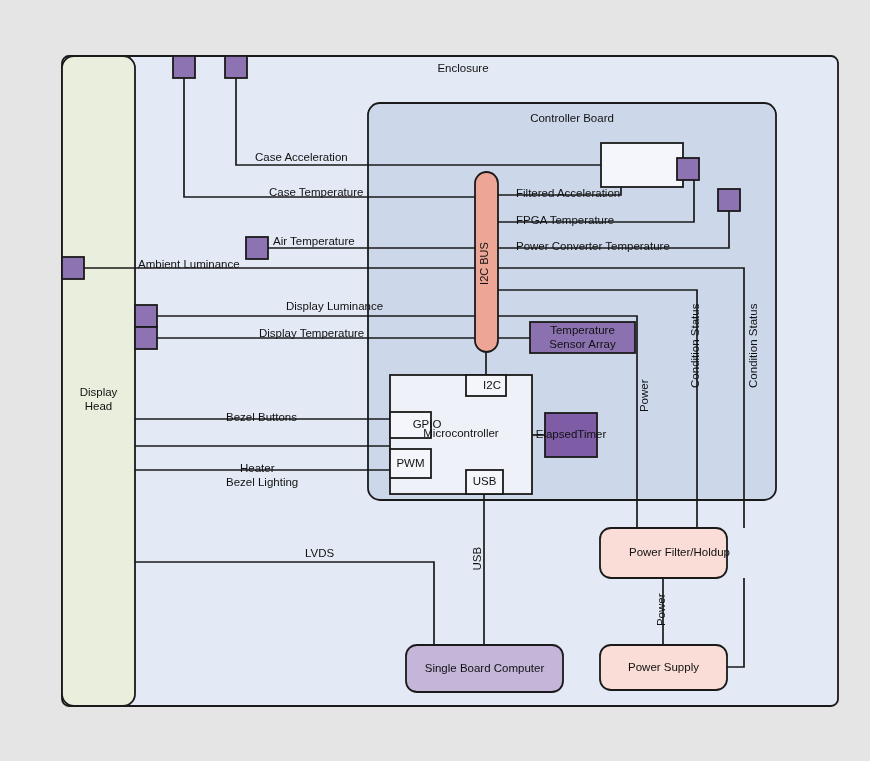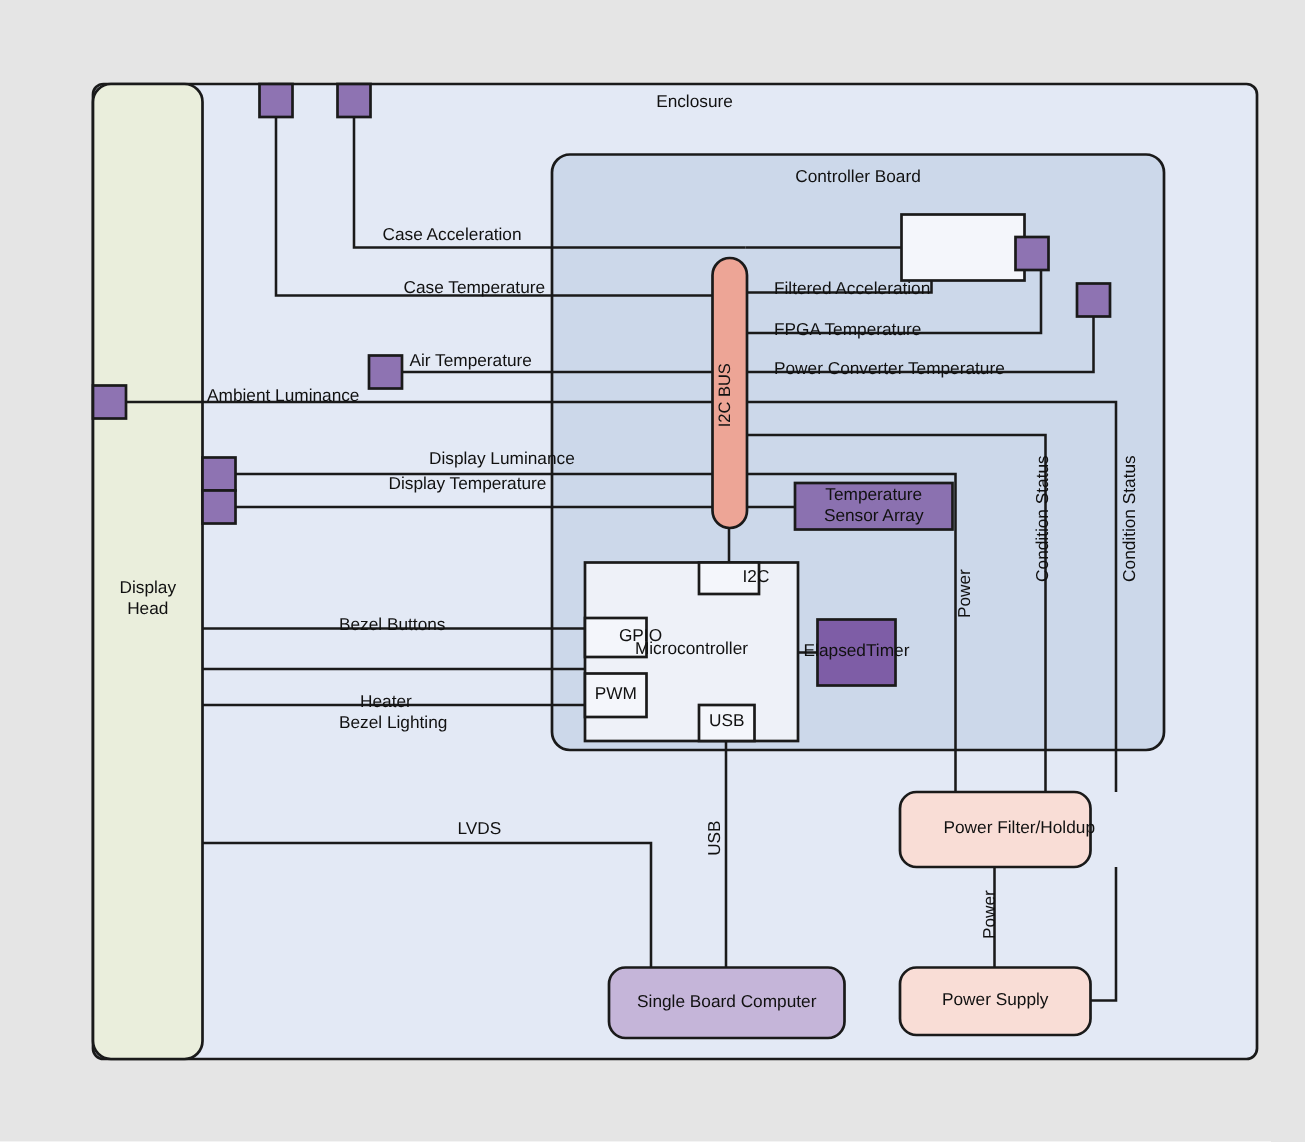--- a/index.html
+++ b/index.html
@@ -110,41 +110,41 @@
   <div class="boxlbl" style="left:62px;top:380px;width:73px;height:40px;flex-direction:column;">
     <span>Display</span>
     <span>Head</span>
   </div>
 
   <div class="lbl" style="left:255px;top:152px;">Case Acceleration</div>
   <div class="lbl" style="left:269px;top:187px;">Case Temperature</div>
   <div class="lbl" style="left:273px;top:236px;">Air Temperature</div>
   <div class="lbl" style="left:138px;top:259px;">Ambient Luminance</div>
   <div class="lbl" style="left:266px;top:301px;padding-left:20px;">Display Luminance</div>
-  <div class="lbl" style="left:259px;top:318px;">Display Temperature</div>
+  <div class="lbl" style="left:259px;top:328px;">Display Temperature</div>
 
   <div class="lbl" style="left:516px;top:188px;">Filtered Acceleration</div>
   <div class="lbl" style="left:516px;top:215px;">FPGA Temperature</div>
   <div class="lbl" style="left:516px;top:241px;">Power Converter Temperature</div>
 
   <div class="lbl" style="left:226px;top:412px;">Bezel Buttons</div>
   <div class="lbl" style="left:226px;top:439px;margin-top:38px;">Bezel Lighting</div>
   <div class="lbl" style="left:240px;top:463px;">Heater</div>
   <div class="lbl" style="left:305px;top:548px;">LVDS</div>
 
   <div class="lbl vert" style="left:466px;top:553px;transform:rotate(-90deg);">USB</div>
   <div class="lbl vert" style="left:628px;top:390px;transform:rotate(-90deg);">Power</div>
   <div class="lbl vert" style="left:645px;top:604px;transform:rotate(-90deg);">Power</div>
   <div class="lbl vert" style="left:654px;top:340px;transform:rotate(-90deg);">Condition Status</div>
   <div class="lbl vert" style="left:712px;top:340px;transform:rotate(-90deg);">Condition Status</div>
 
   <div class="lbl vert" style="left:463px;top:258px;transform:rotate(-90deg);font-size:11px;">I2C BUS</div>
 
   <div class="boxlbl" style="left:390px;top:422px;width:142px;height:24px;">Microcontroller</div>
-  <div class="boxlbl" style="left:484px;top:375px;width:40px;height:21px;">I2C</div>
+  <div class="boxlbl" style="left:472px;top:375px;width:40px;height:21px;">I2C</div>
   <div class="boxlbl" style="left:368px;top:412px;width:22px;height:26px;padding-left:48px;">GPIO</div>
   <div class="boxlbl" style="left:390px;top:449px;width:41px;height:29px;">PWM</div>
   <div class="boxlbl" style="left:466px;top:470px;width:37px;height:24px;">USB</div>
 
   <div class="boxlbl" style="left:530px;top:322px;width:105px;height:31px;flex-direction:column;">
     <span>Temperature</span>
     <span>Sensor Array</span>
   </div>
 
   <div class="boxlbl" style="left:545px;top:413px;width:52px;height:44px;flex-direction:row;">

